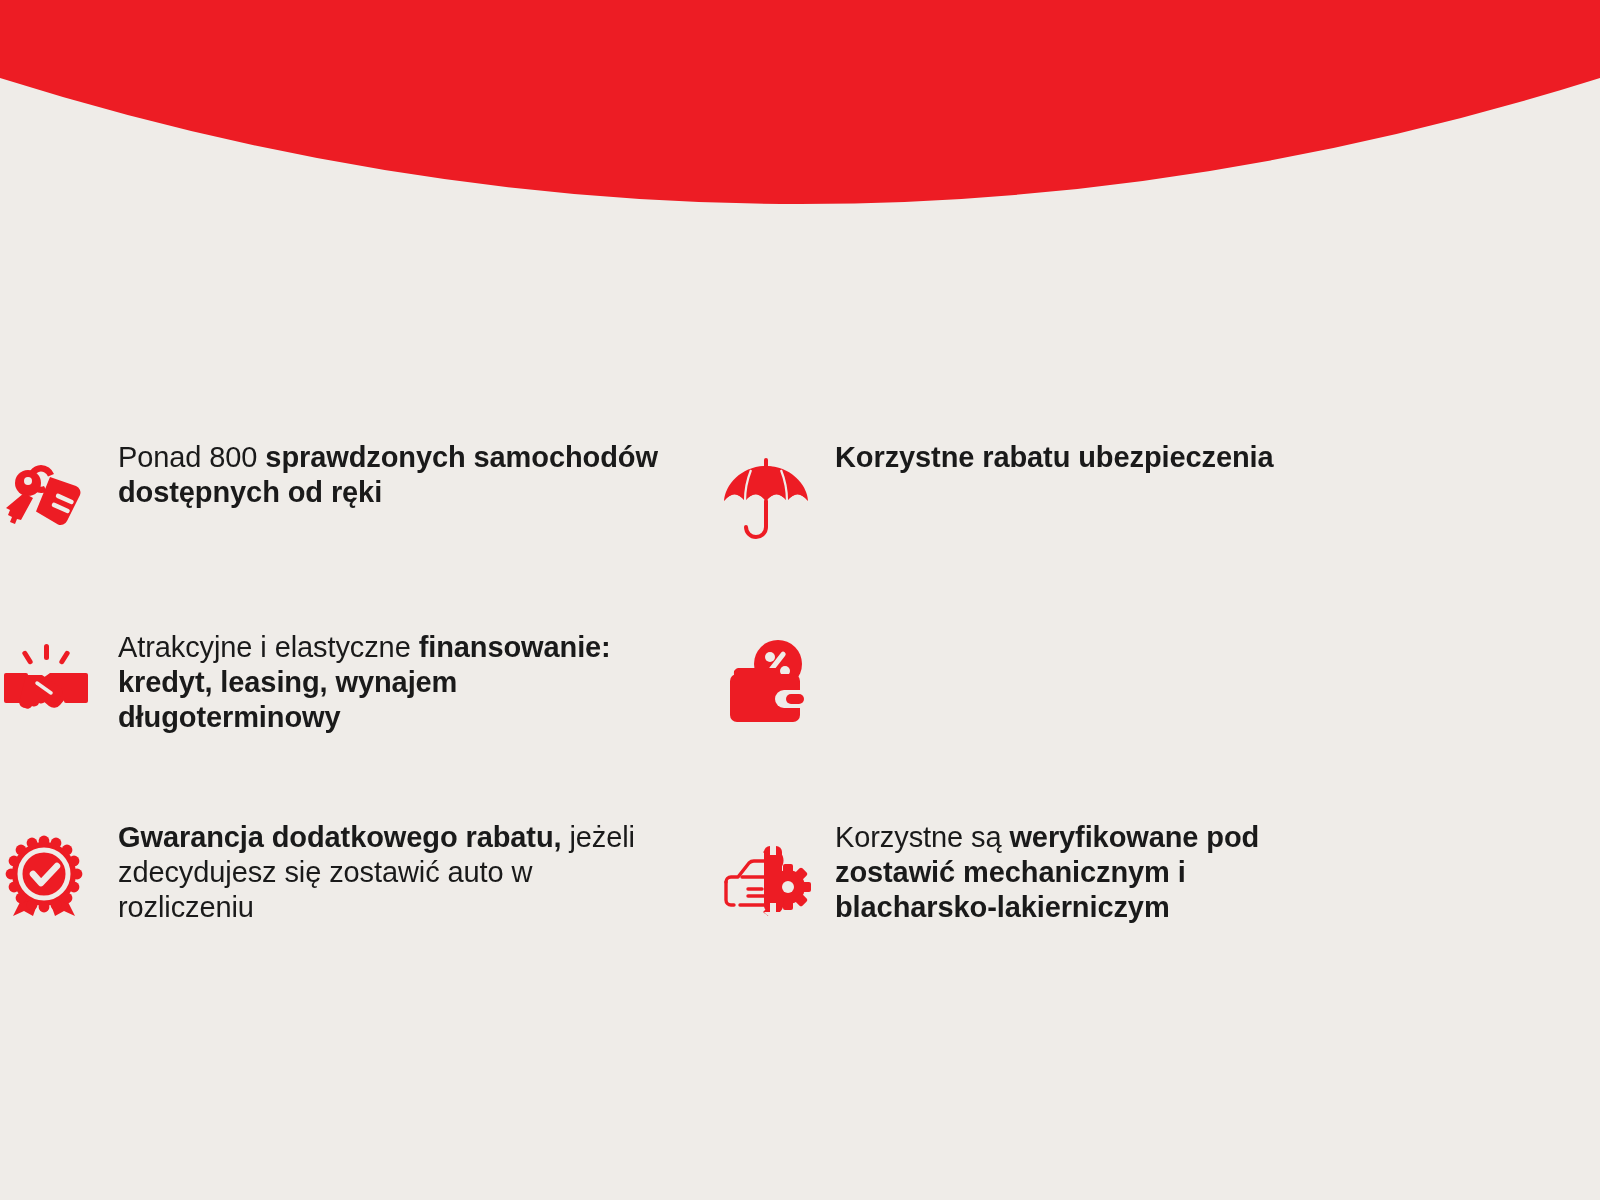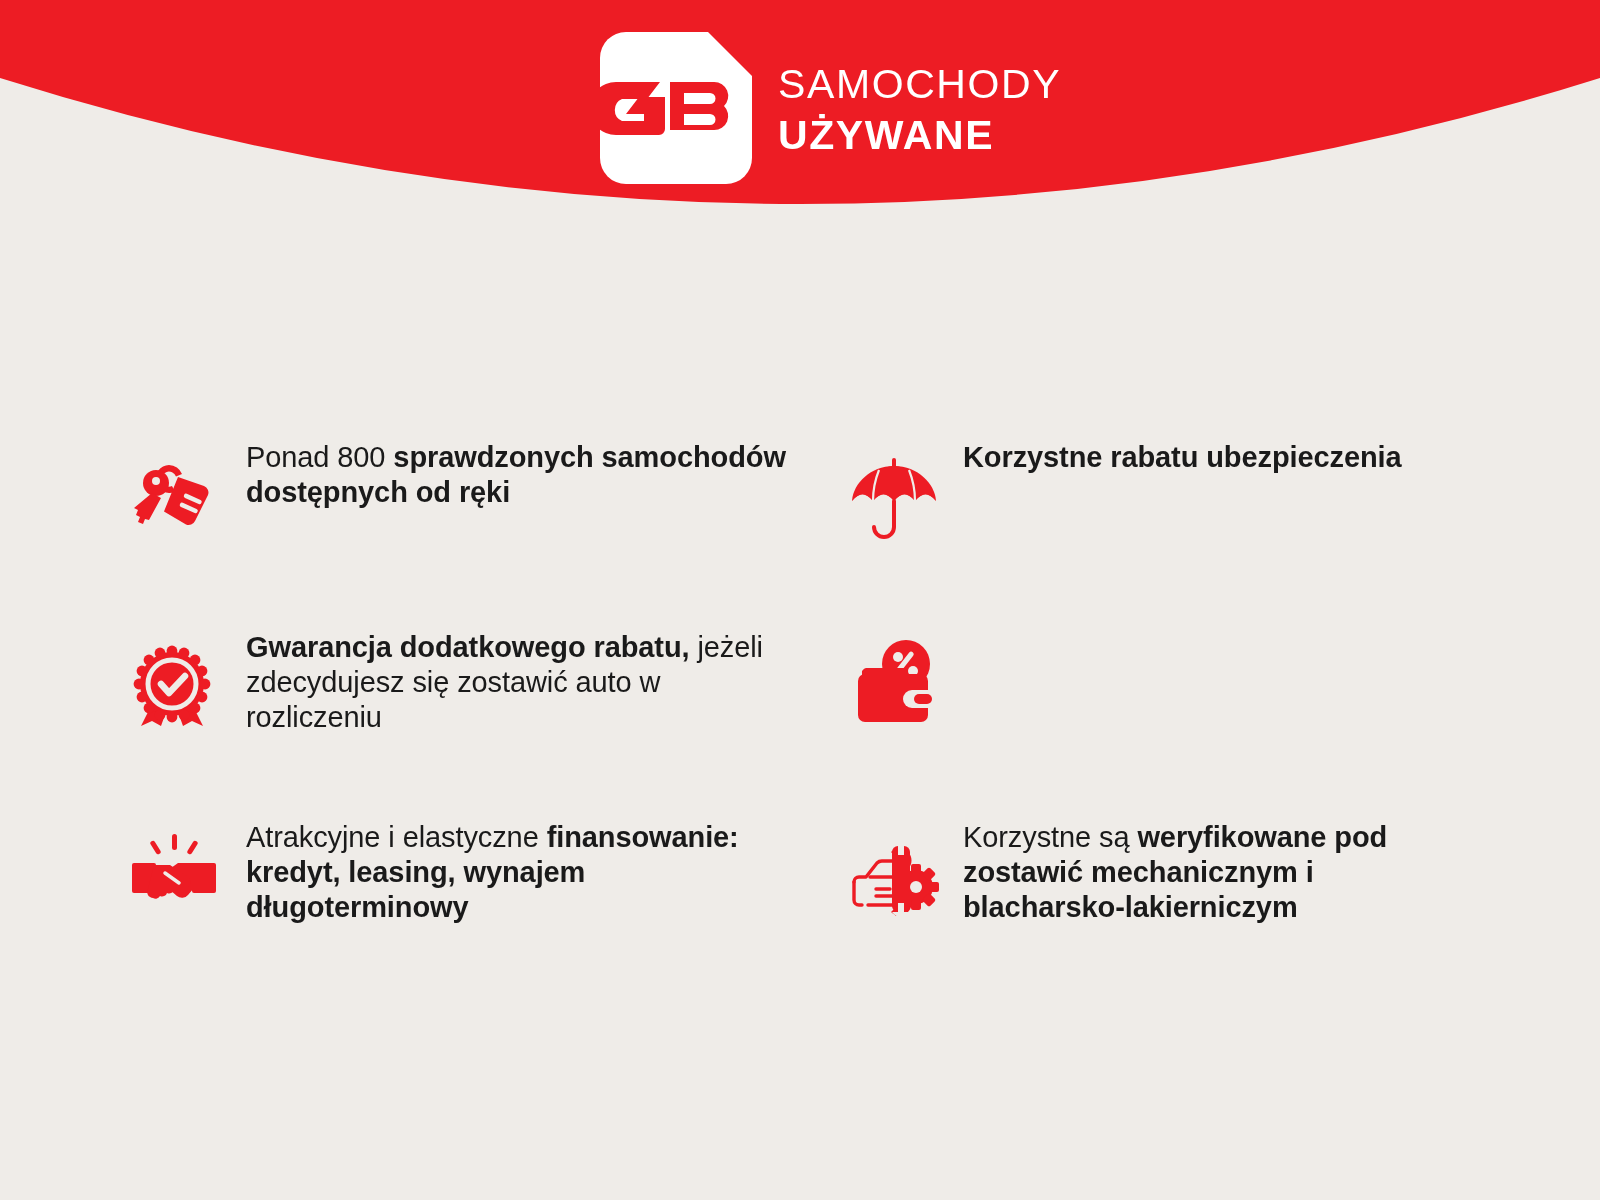--- a/index.html
+++ b/index.html
@@ -76,21 +76,20 @@
 
   
   .features {
     position:absolute;
     left:0;
     top:440px;
     width:1600px;
     display:grid;
     grid-template-columns:720px 720px;
     column-gap:0px;
-    padding-left:128px;
   }
 
   .feature {
     display:flex;
     align-items:flex-start;
     gap:0;
     min-height:190px;
   }
   .feature-icon {
     width:118px;
@@ -122,42 +121,20 @@
 </style>
 </head>
 <body>
 
 <div class="header">
 
   <svg class="header-curve" viewBox="0 0 1600 260" preserveAspectRatio="none">
     <path d="M0,0 L1600,0 L1600,78 Q800,330 0,78 Z" fill="#ED1C24"></path>
   </svg>
 
-  <div class="brand">
-
-    <div class="logo-mark">
-      <svg viewBox="0 0 152 152">
-
-        <path d="M26,0 H108 L152,44 V126 A26,26 0 0 1 126,152 H26 A26,26 0 0 1 0,126 V26 A26,26 0 0 1 26,0 Z" fill="#ffffff"></path>
-
-        <path d="M16,50 h44 l-13,17 h-25 a12,12 0 0 0 0,22 h22 v-7 h-18 l13,-17 h26 v32 a6,6 0 0 1 -6,6 h-43
-                 a24.5,24.5 0 0 1 0,-53 Z" fill="#ED1C24"></path>
-
-        <path d="M70,50 h44 a14,14 0 0 1 10,24 a14,14 0 0 1 -10,24 h-44 Z
-                 M84,61 v11 h26 a5.5,5.5 0 0 0 0,-11 Z
-                 M84,82 v11 h26 a5.5,5.5 0 0 0 0,-11 Z" fill="#ED1C24" fill-rule="evenodd"></path>
-      </svg>
-    </div>
-
-    <div class="brand-words">
-      <span class="brand-line1">SAMOCHODY</span>
-      <span class="brand-line2">UŻYWANE</span>
-    </div>
-
-  </div>
 </div>
 
 <div class="features">
 
   <div class="col-left">
 
     <div class="feature row1">
       <div class="feature-icon">
         <svg width="92" height="92" viewBox="0 0 92 92">
           <g fill="#ED1C24">
@@ -171,20 +148,48 @@
             <path d="M24,41 l9,5 l-12,22 l-4,-1 l-2,5 l-5,-2 l2,-5 l-4,-2 l2,-5 l-4,-2 Z"></path>
 
             <path d="M50,25 l26,9 a7,7 0 0 1 4,9 l-13,26 a7,7 0 0 1 -9,3.4 l-22,-13 Z"></path>
             <rect x="57" y="41" width="19" height="4.5" rx="2" transform="rotate(24 57 41)" fill="#EFECE8"></rect>
             <rect x="53" y="50" width="19" height="4.5" rx="2" transform="rotate(24 53 50)" fill="#EFECE8"></rect>
           </g>
         </svg>
       </div>
       <div class="feature-text">
         <span>Ponad 800 </span><b>sprawdzonych samochodów dostępnych od ręki</b>
+      </div>
+    </div>
+
+    <div class="feature row2">
+      <div class="feature-icon">
+        <svg width="92" height="92" viewBox="0 0 92 92">
+          <g fill="#ED1C24">
+
+            <rect x="44" y="6" width="5" height="16" rx="2.5"></rect>
+            <rect x="25" y="12" width="5" height="15" rx="2.5" transform="rotate(-32 27.5 19.5)"></rect>
+            <rect x="62" y="12" width="5" height="15" rx="2.5" transform="rotate(32 64.5 19.5)"></rect>
+
+            <rect x="4" y="35" width="24" height="30" rx="2"></rect>
+
+            <rect x="64" y="35" width="24" height="30" rx="2"></rect>
+
+            <path d="M66,35 h-16 l-14,10 a7,7 0 0 0 -1,11 l14,12 a8,8 0 0 0 11,-1 l6,-7 Z"></path>
+
+            <path d="M26,37 h16 l18,12 a6,6 0 0 1 1,9 l-4,5 a6,6 0 0 1 -8,1
+                     l-3,-2 a5,5 0 0 1 -7,3 a5,5 0 0 1 -7,3 a5,5 0 0 1 -7,2
+                     a6,6 0 0 1 -5,-9 Z"></path>
+
+            <path d="M37,45 l14,10" stroke="#EFECE8" stroke-width="3.5" fill="none" stroke-linecap="round"></path>
+          </g>
+        </svg>
+      </div>
+      <div class="feature-text">
+        <span>Atrakcyjne i elastyczne </span><b>finansowanie: kredyt, leasing, wynajem długoterminowy</b>
       </div>
     </div>
 
     <div class="feature row3">
       <div class="feature-icon">
         <svg width="92" height="95" viewBox="0 0 92 95">
           <g fill="#ED1C24">
 
             <path d="M24,62 l14,8 l-5,14 l-9,-5 l-11,5 Z"></path>
             <path d="M64,62 l-14,8 l5,14 l9,-5 l11,5 Z"></path>
@@ -213,48 +218,20 @@
             <circle cx="44" cy="42" r="24" fill="none" stroke="#EFECE8" stroke-width="5"></circle>
             <path d="M33,42 l8,9 l16,-17" fill="none" stroke="#EFECE8" stroke-width="6.5" stroke-linecap="round" stroke-linejoin="round"></path>
           </g>
         </svg>
       </div>
       <div class="feature-text">
         <b>Gwarancja dodatkowego rabatu,</b><span> jeżeli zdecydujesz się zostawić auto w rozliczeniu</span>
       </div>
     </div>
 
-    <div class="feature row2">
-      <div class="feature-icon">
-        <svg width="92" height="92" viewBox="0 0 92 92">
-          <g fill="#ED1C24">
-
-            <rect x="44" y="6" width="5" height="16" rx="2.5"></rect>
-            <rect x="25" y="12" width="5" height="15" rx="2.5" transform="rotate(-32 27.5 19.5)"></rect>
-            <rect x="62" y="12" width="5" height="15" rx="2.5" transform="rotate(32 64.5 19.5)"></rect>
-
-            <rect x="4" y="35" width="24" height="30" rx="2"></rect>
-
-            <rect x="64" y="35" width="24" height="30" rx="2"></rect>
-
-            <path d="M66,35 h-16 l-14,10 a7,7 0 0 0 -1,11 l14,12 a8,8 0 0 0 11,-1 l6,-7 Z"></path>
-
-            <path d="M26,37 h16 l18,12 a6,6 0 0 1 1,9 l-4,5 a6,6 0 0 1 -8,1
-                     l-3,-2 a5,5 0 0 1 -7,3 a5,5 0 0 1 -7,3 a5,5 0 0 1 -7,2
-                     a6,6 0 0 1 -5,-9 Z"></path>
-
-            <path d="M37,45 l14,10" stroke="#EFECE8" stroke-width="3.5" fill="none" stroke-linecap="round"></path>
-          </g>
-        </svg>
-      </div>
-      <div class="feature-text">
-        <span>Atrakcyjne i elastyczne </span><b>finansowanie: kredyt, leasing, wynajem długoterminowy</b>
-      </div>
-    </div>
-
   </div>
 
   <div class="col-right">
 
     <div class="feature row1">
       <div class="feature-icon">
         <svg width="92" height="92" viewBox="0 0 92 92">
           <g fill="#ED1C24">
             <rect x="44" y="6" width="4" height="12" rx="2"></rect>
             <path d="M46,14 C22,14 5,32 4,49 h84 C87,32 70,14 46,14 Z"></path>

